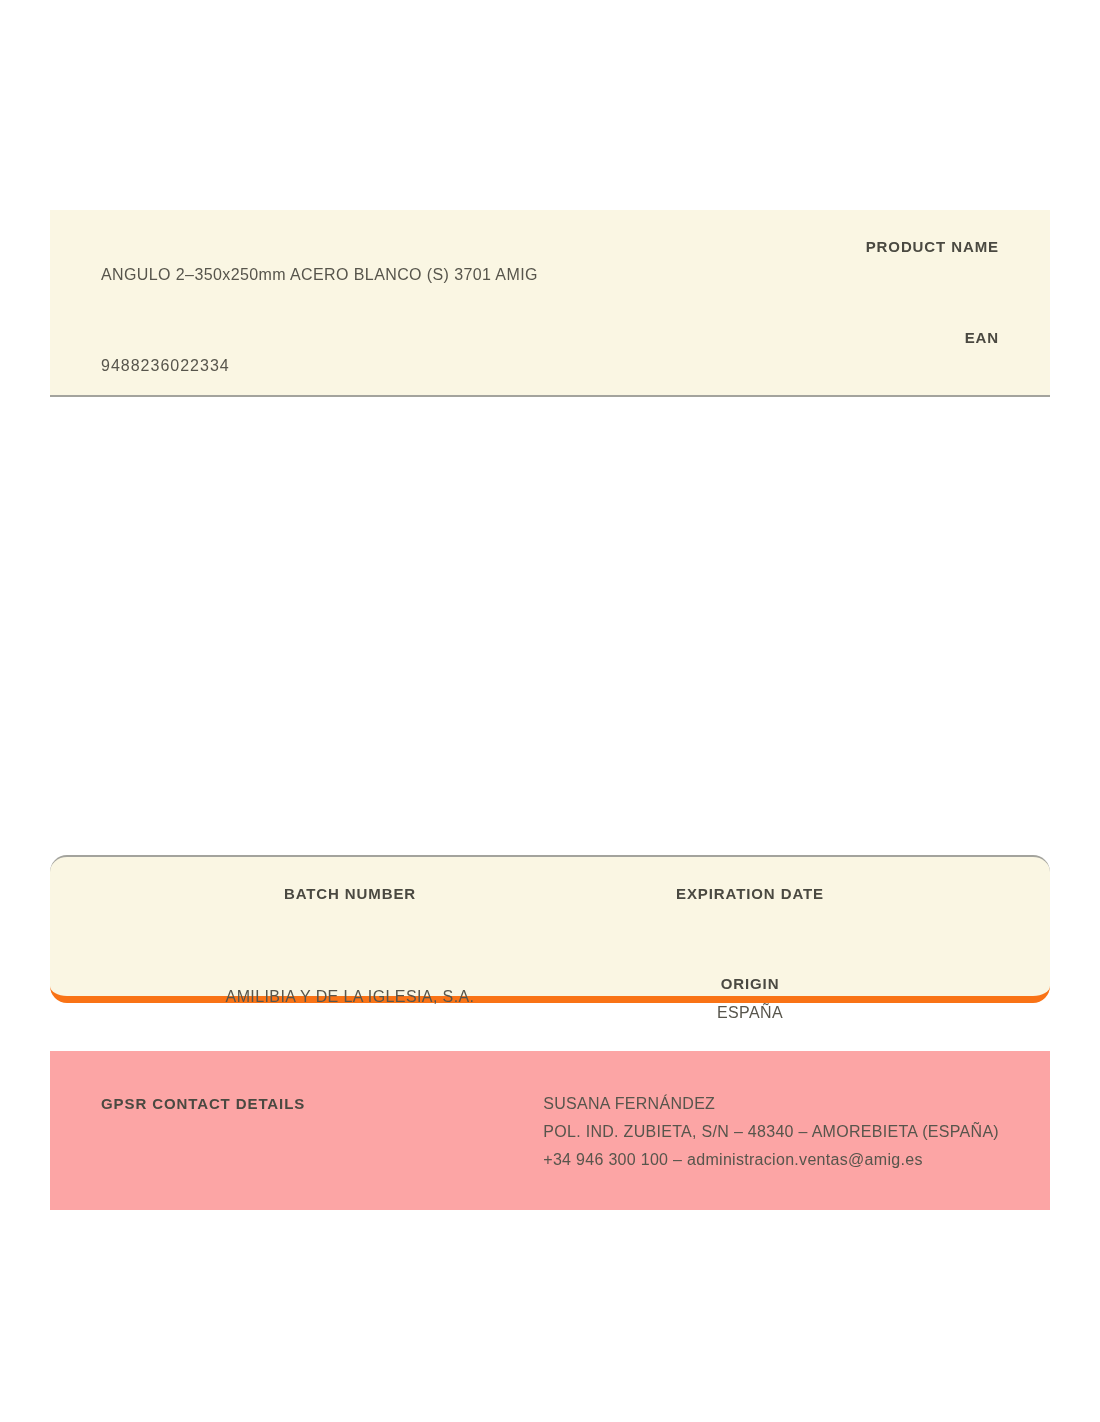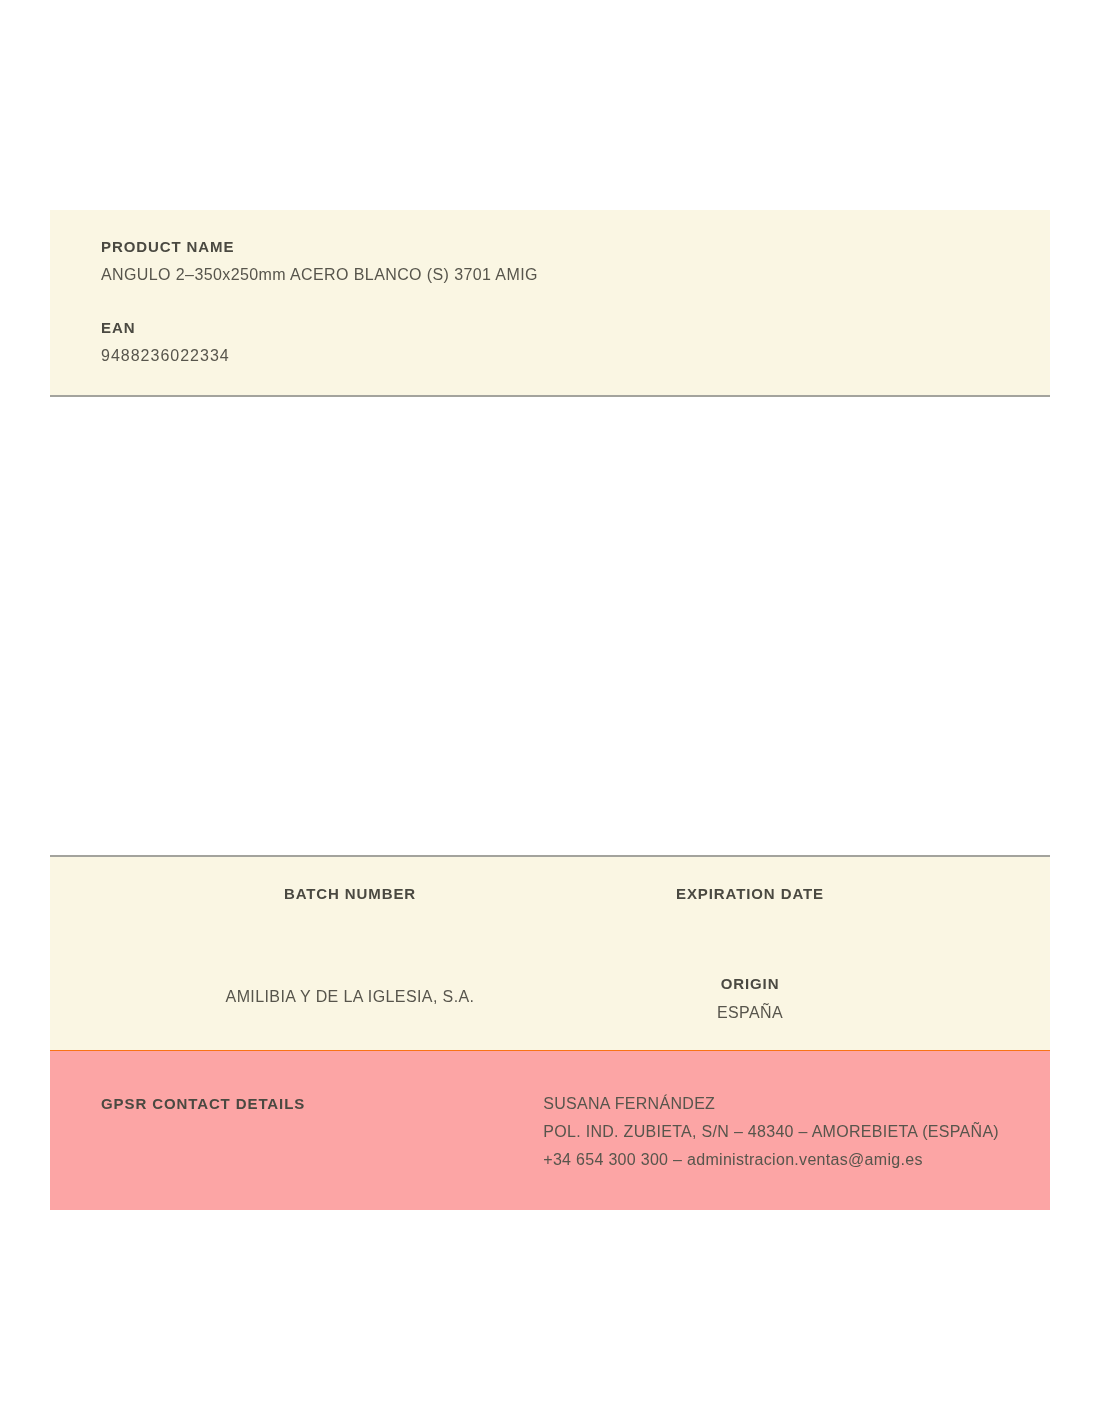--- a/index.html
+++ b/index.html
@@ -26,38 +26,40 @@
     height: 187px;
     border-bottom: 2px solid #a3a39d;
     padding: 28px 51px 0 51px;
   }
   .field-label {
     font-size: 15px;
     font-weight: bold;
     letter-spacing: 0.9px;
     color: #4a4941;
     line-height: 17px;
+    text-align: right;
   }
   .field-value {
     font-size: 16px;
     letter-spacing: 0.4px;
     color: #57554c;
     line-height: 18px;
     margin-top: 11px;
   }
-  .field-ean { margin-top: 35px; }
+  .field-ean { margin-top: 45px; }
   .field-ean .field-value { letter-spacing: 1px; }
 
   
   #batch-section {
     top: 855px;
-    height: 196px;
+    height: 148px;
     border-top: 2px solid #a3a39d;
-    border-bottom: 1px solid #f97316;
+    border-bottom: 7px solid #f97316;
     padding: 29px 100px 0 100px;
+    border-radius: 17px;
   }
   .grid2 {
     display: grid;
     grid-template-columns: 1fr 1fr;
     grid-template-rows: 90px auto;
   }
   .cell { text-align: center; }
   .cell-label {
     font-size: 15px;
     font-weight: bold;
@@ -134,17 +136,17 @@
         <div class="cell-value">ESPAÑA</div>
       </div>
     </div>
   </section>
 
   <section class="panel panel-yellow" id="gpsr-section">
     <div class="gpsr-label">GPSR CONTACT DETAILS</div>
     <div class="gpsr-contact">
       <div class="contact-line">SUSANA FERNÁNDEZ</div>
       <div class="contact-line">POL. IND. ZUBIETA, S/N – 48340 – AMOREBIETA (ESPAÑA)</div>
-      <div class="contact-line">+34 654 300 300 – administracion.ventas@amig.es</div>
+      <div class="contact-line">+34 946 300 100 – administracion.ventas@amig.es</div>
     </div>
   </section>
 
 </div>
 
 </body></html>

